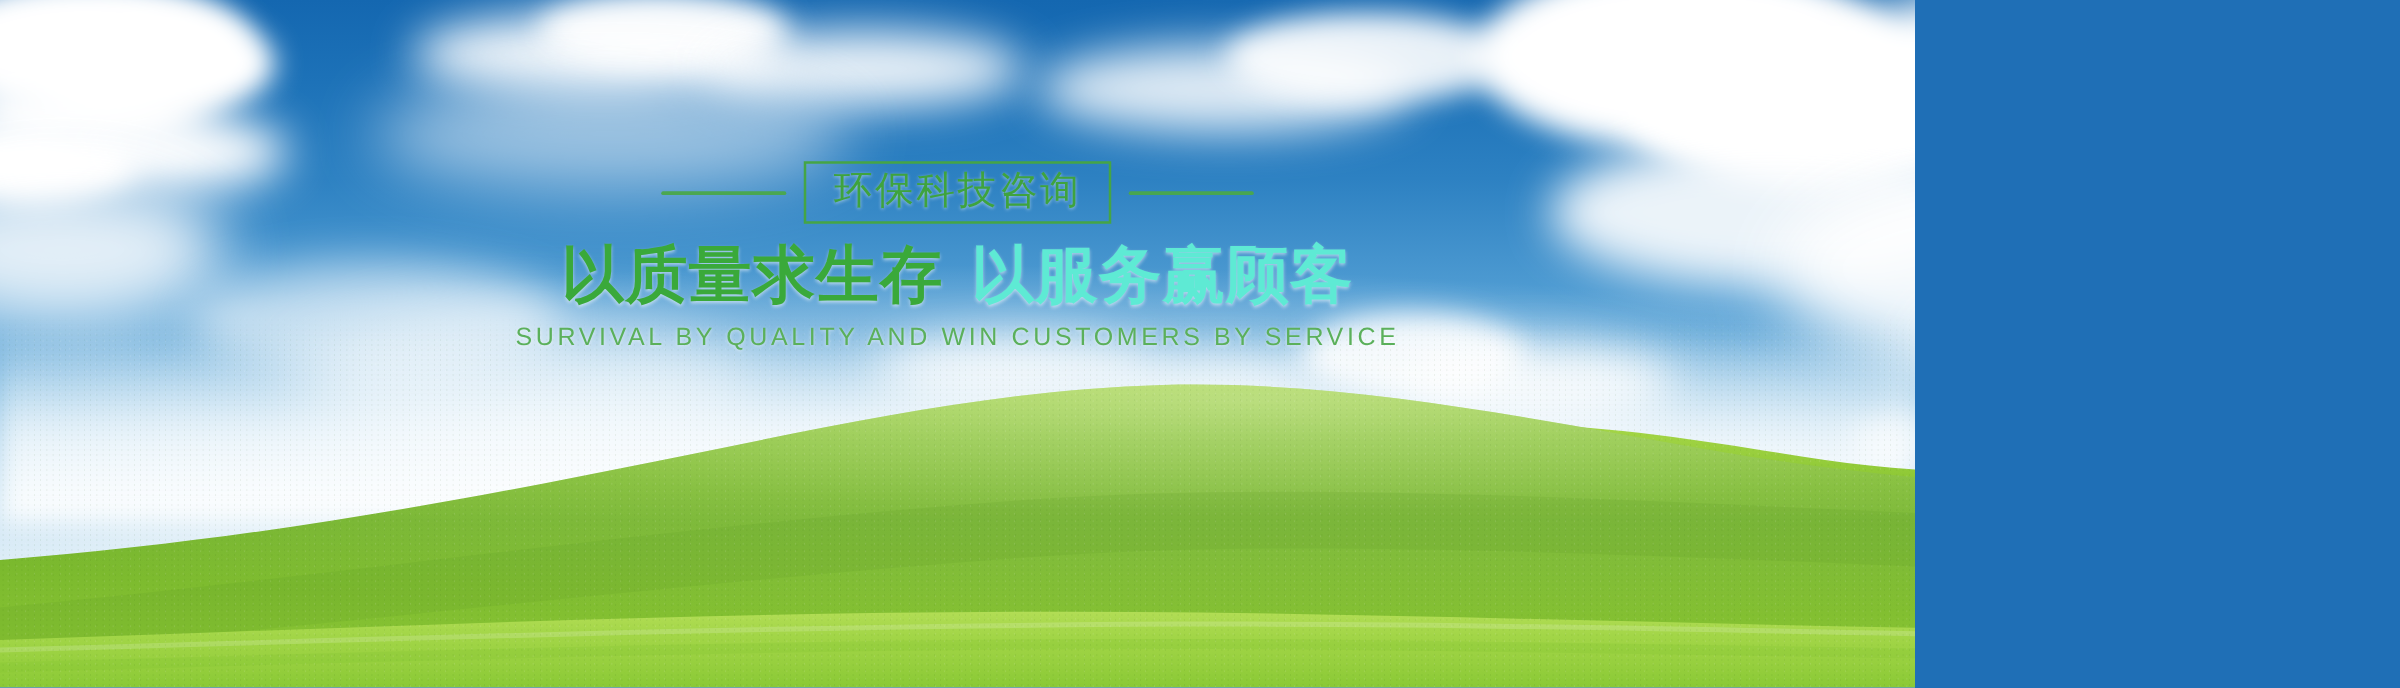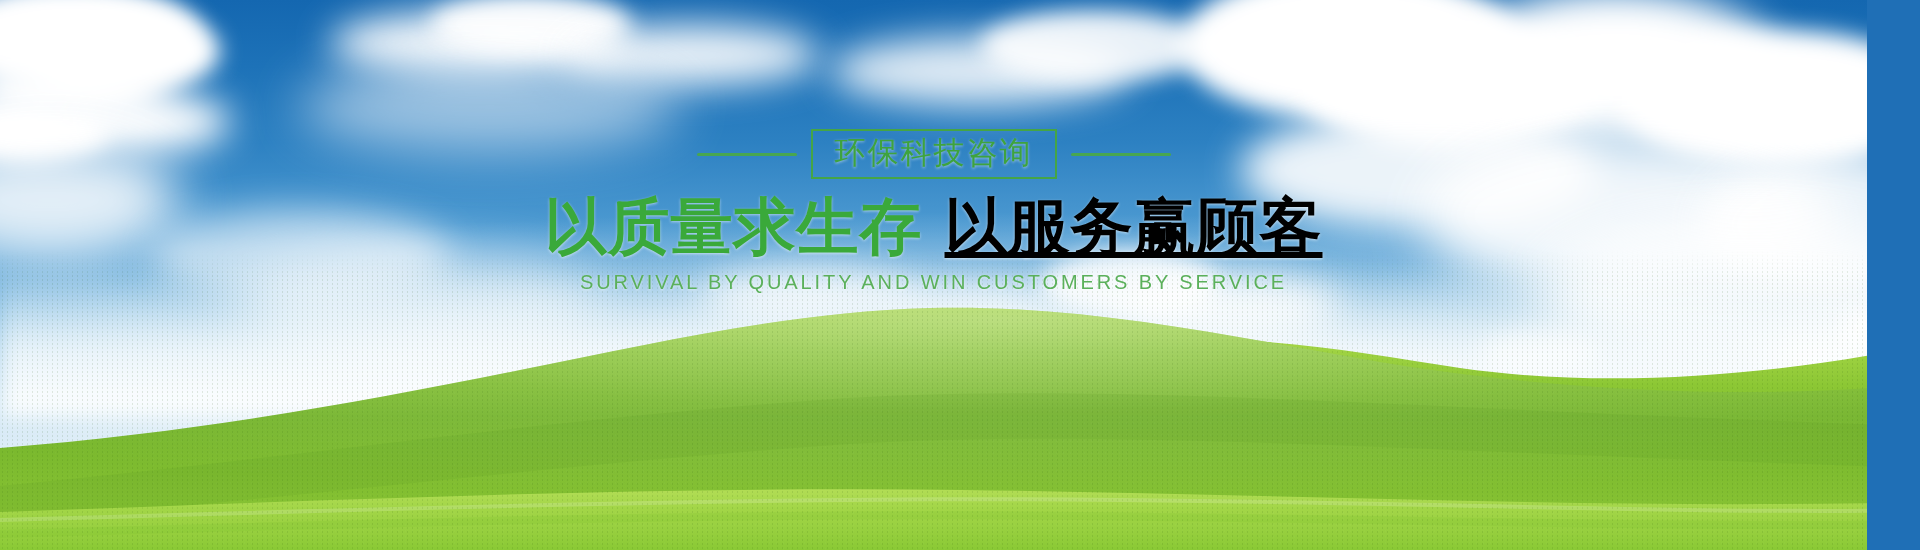--- a/index.html
+++ b/index.html
@@ -6,21 +6,21 @@
   * { margin:0; padding:0; box-sizing:border-box; }
   html,body{
     width:1920px; height:550px; overflow:hidden;
     font-family:"Liberation Sans", sans-serif;
     background:#1f6fb6;
   }
 
   
   #banner{
     position:relative;
-    width:1867px; height:550px;
+    width:1532px; height:550px;
     overflow:hidden;
     text-align:center;
   }
 
   
   .sky{
     position:absolute; inset:0;
     background:
       
       radial-gradient(120% 58% at 50% 78%, rgba(255,255,255,.88) 0%, rgba(255,255,255,.55) 32%, rgba(255,255,255,0) 68%),
@@ -101,29 +101,29 @@
     font-size:31px;
     font-weight:400;
     letter-spacing:2px;
     color:#3ea33e;
     white-space:nowrap;
   }
 
   .headline{
     margin-top:14px;
     font-family:"DejaVu Sans", sans-serif;
-    font-size:62px;
+    font-size:50px;
     font-weight:bold;
     letter-spacing:1px;
     line-height:1.05;
     white-space:nowrap;
     display:flex; gap:22px; align-items:baseline;
   }
   .headline .g{ color:#3aa93a; }
-  .headline .o{ color:#000000;text-decoration:underline; }
+  .headline .o{ color:#5eead4; }
 
   .subline{
     margin-top:12px;
     font-family:"Liberation Sans", sans-serif;
     font-size:20px;
     font-weight:400;
     letter-spacing:2.9px;
     color:#5bb05b;
     white-space:nowrap;
   }

